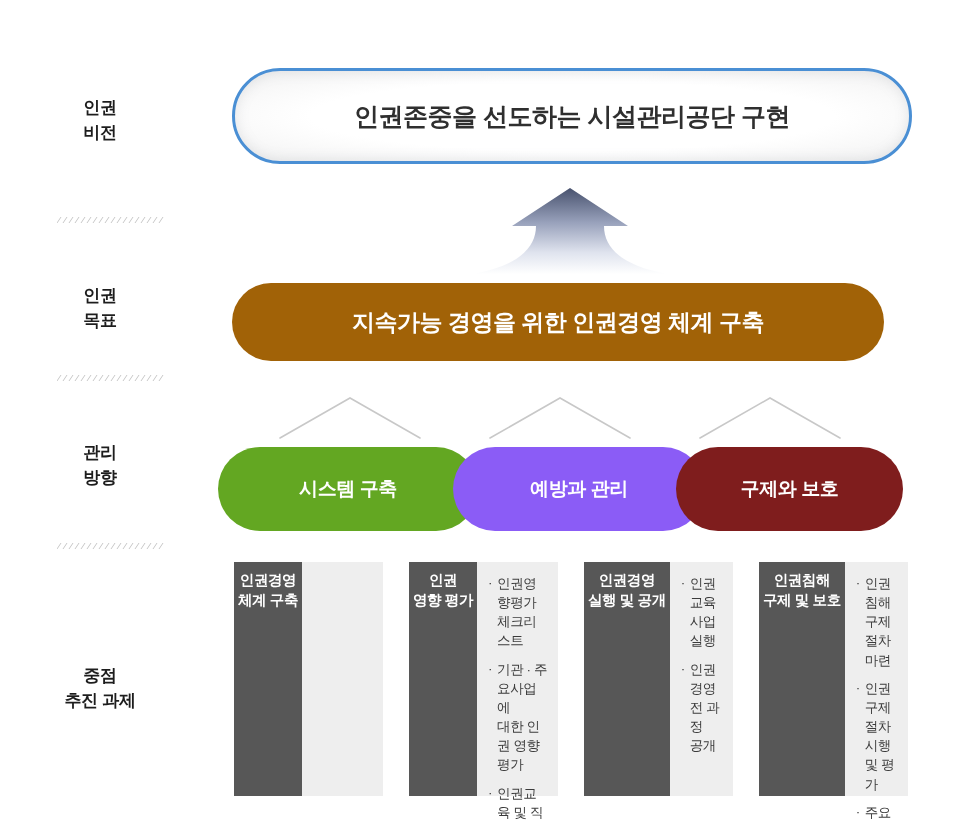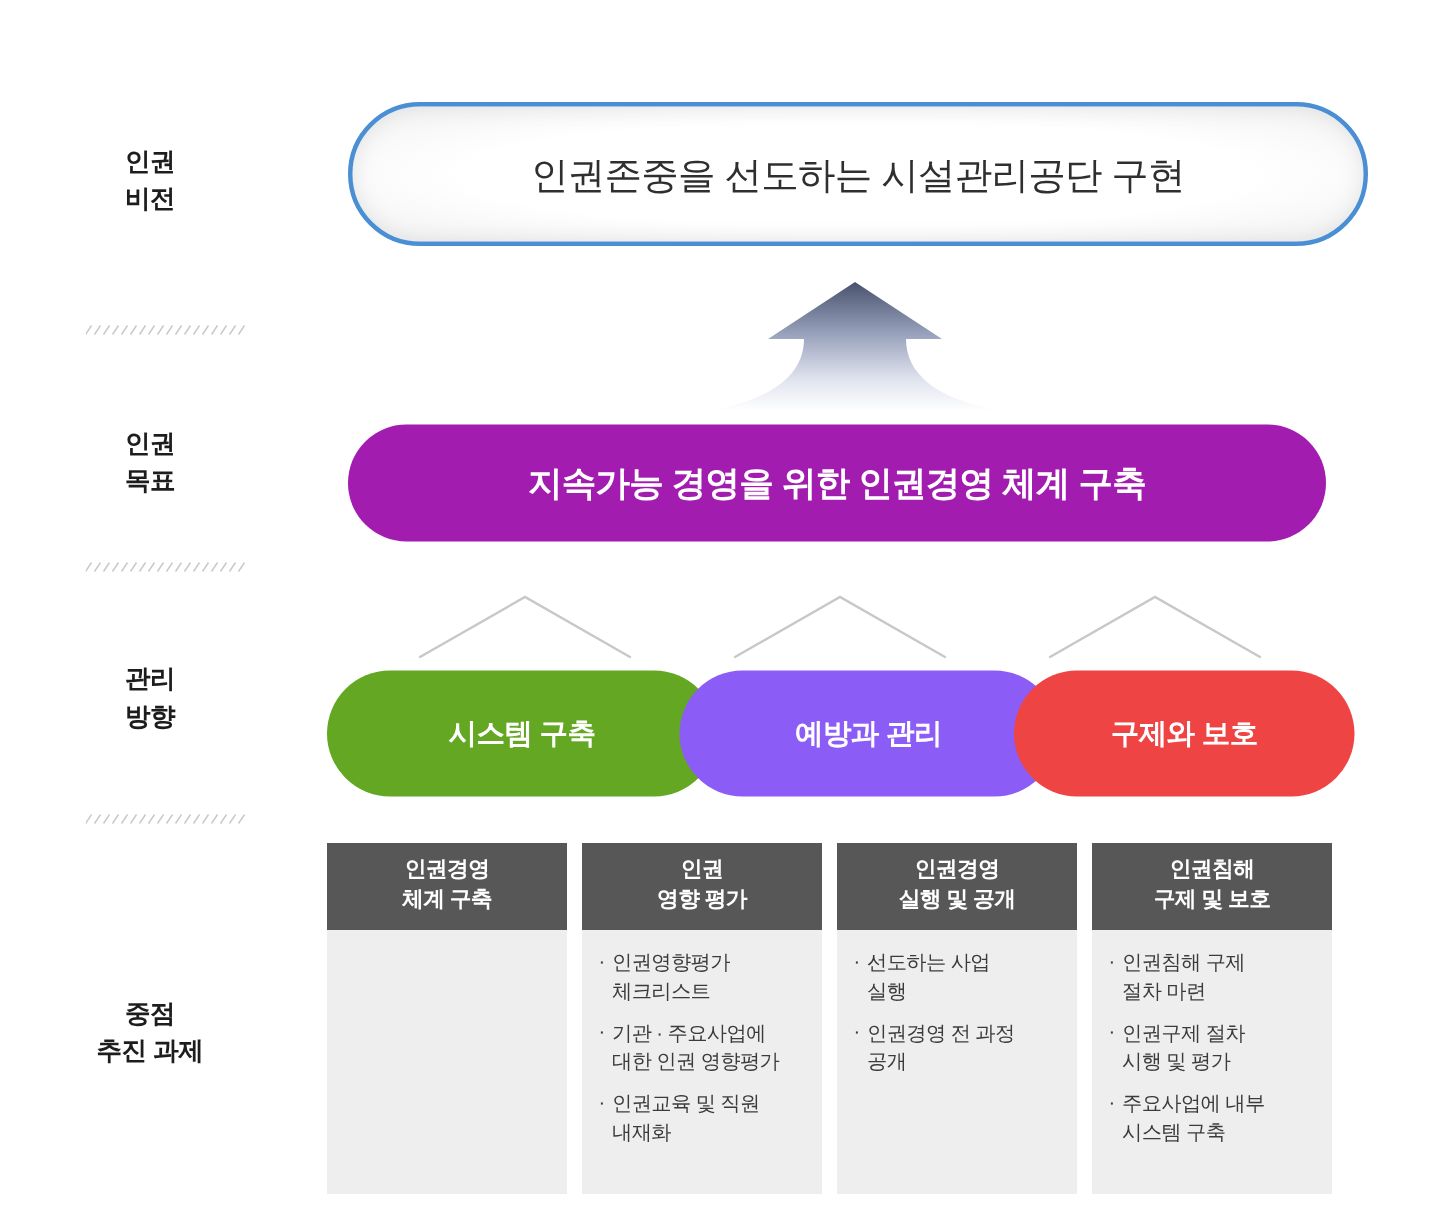--- a/index.html
+++ b/index.html
@@ -62,21 +62,21 @@
     border: 3px solid #4a8fd4;
     border-radius: 48px;
     background: radial-gradient(ellipse at 50% 50%, #ffffff 55%, #f1f1f1 100%);
     box-shadow: inset 0 0 14px rgba(120,130,140,0.18);
     display: flex;
     align-items: center;
     justify-content: center;
   }
   #vision-text {
     font-size: 25px;
-    font-weight: normal;
+    font-weight: bold;
     color: #2f2f2f;
     letter-spacing: -0.5px;
   }
 
   
   #vision-arrow {
     position: absolute;
     left: 470px;
     top: 186px;
     width: 200px;
@@ -144,21 +144,22 @@
     top: 562px;
     width: 690px;
     height: 234px;
     display: flex;
     gap: 10px;
   }
   .task-card {
     width: 160px;
     background: #eeeeee;
     display: flex;
-    flex-direction: column;
+    flex-direction: row;
+    margin-left: 16px;
   }
   .task-head {
     background: #575757;
     color: #ffffff;
     font-size: 14.5px;
     font-weight: bold;
     line-height: 1.4;
     text-align: center;
     padding: 8px 4px 9px 4px;
     white-space: pre-line;
@@ -284,42 +285,42 @@
           <stop offset="0%" stop-color="#48526e"></stop>
           <stop offset="40%" stop-color="#98a1bb"></stop>
           <stop offset="75%" stop-color="#dfe3ee"></stop>
           <stop offset="100%" stop-color="#ffffff"></stop>
         </linearGradient>
       </defs>
       <path d="M100 2 L158 40 L134 40 C134 62 152 80 198 88 L2 88 C48 80 66 62 66 40 L42 40 Z" fill="url(#arrowGrad)"></path>
     </svg>
   </div>
 
-  <div id="goal-box" style="background: #a21caf;">
+  <div id="goal-box" style="background: #a16207;">
     <span id="goal-text">지속가능 경영을 위한 인권경영 체계 구축</span>
   </div>
 
   <div id="chevrons">
     <svg width="680" height="60" viewBox="0 0 680 60" xmlns="http://www.w3.org/2000/svg">
       <g stroke="#c8c8c8" stroke-width="1.6" fill="none" stroke-linecap="round">
         <polyline points="48,52 118,12 188,52"></polyline>
         <polyline points="258,52 328,12 398,52"></polyline>
         <polyline points="468,52 538,12 608,52"></polyline>
       </g>
     </svg>
   </div>
 
   <div id="directions">
     <div class="dir-pill" id="dir-0" style="background: rgb(99, 167, 34);">
       <span>시스템 구축</span>
     </div>
     <div class="dir-pill" id="dir-1" style="background: #8b5cf6;">
       <span>예방과 관리</span>
     </div>
-    <div class="dir-pill" id="dir-2" style="background: #ef4444;">
+    <div class="dir-pill" id="dir-2" style="background: #7f1d1d;">
       <span>구제와 보호</span>
     </div>
   </div>
 
   <div id="tasks">
 
     <div class="task-card" style="background: rgb(238, 238, 238);">
       <div class="task-head" style="background: rgb(87, 87, 87);">인권경영
 체계 구축</div>
     </div>
@@ -334,21 +335,21 @@
 대한 인권 영향평가</div>
         <div class="task-item">인권교육 및 직원
 내재화</div>
       </div>
     </div>
 
     <div class="task-card" style="background: rgb(238, 238, 238);">
       <div class="task-head" style="background: rgb(87, 87, 87);">인권경영
 실행 및 공개</div>
       <div class="task-body">
-        <div class="task-item">선도하는 사업
+        <div class="task-item">인권교육 사업
 실행</div>
         <div class="task-item">인권경영 전 과정
 공개</div>
       </div>
     </div>
 
     <div class="task-card" style="background: rgb(238, 238, 238); justify-content: flex-end;">
       <div class="task-head" style="background: rgb(87, 87, 87);">인권침해
 구제 및 보호</div>
       <div class="task-body">

